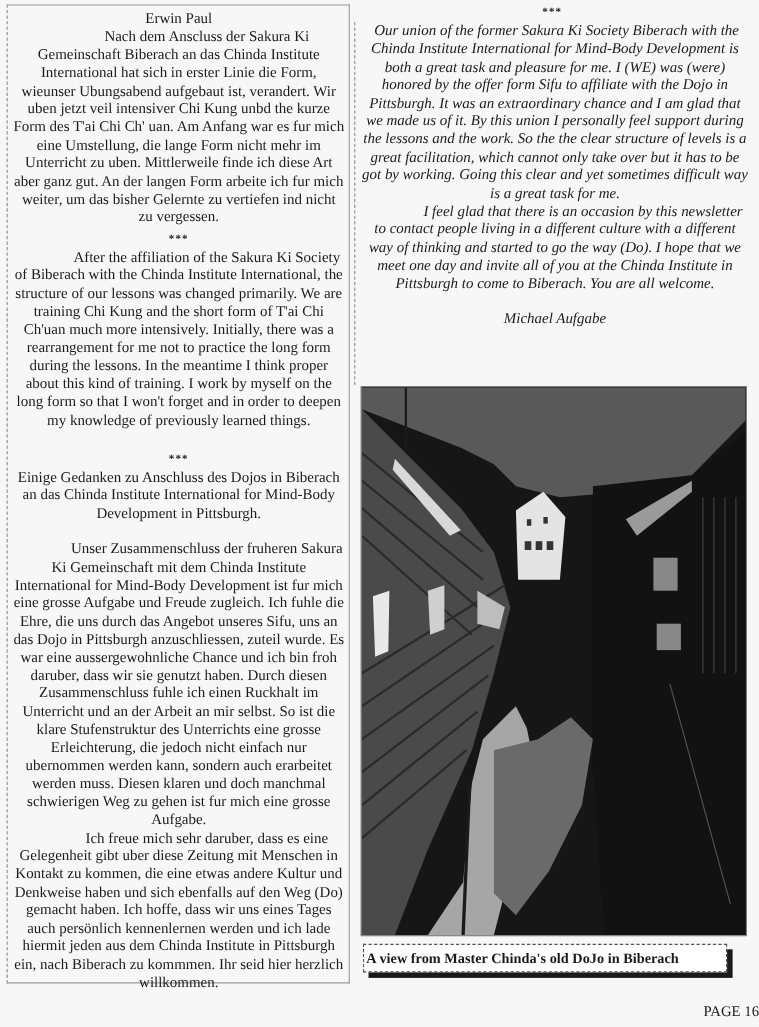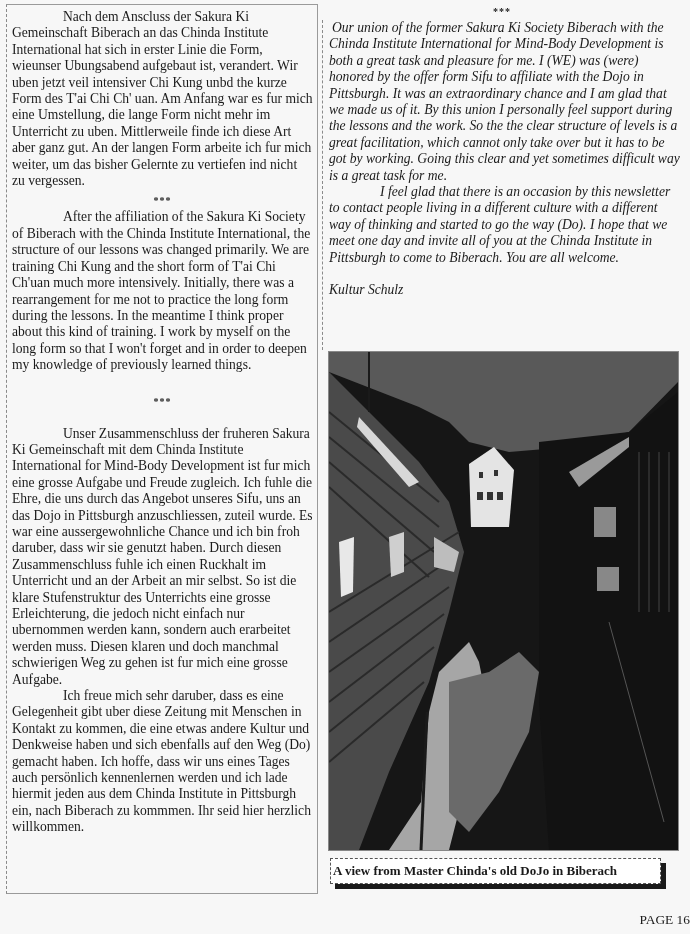--- a/index.html
+++ b/index.html
@@ -5,21 +5,21 @@
   html, body { margin:0; padding:0; }
   body {
     width:690px; height:934px; background:#f7f7f7; position:relative; overflow:hidden;
     font-family:"Liberation Serif", "DejaVu Serif", serif; color:#1a1a1a;
   }
   .left-col {
     position:absolute; left:6px; top:4px; width:312px; height:890px;
     border-left:1px dashed #8a8a8a; border-top:1px solid #9a9a9a; border-right:1px solid #9a9a9a; border-bottom:1px solid #9a9a9a;
     box-sizing:border-box; padding:4px 4px 0 5px;
   }
-  .txt { font-size:13.6px; line-height:16.4px; margin:0; }
+  .txt { font-size:13.6px; line-height:16.4px; margin:0;text-align:center; }
   .center { text-align:center; }
   .indent { text-indent:51px; }
   .stars { text-align:center; font-size:10px; font-weight:bold; letter-spacing:1px; line-height:12px; margin:6px 0 2px 0; }
   .gap { height:16px; }
   .right-col {
     position:absolute; left:322px; top:6px; width:360px;
   }
   .right-text {
     border-left:1px dashed #8a8a8a; padding-left:6px; padding-right:2px; height:330px; box-sizing:border-box;font-style:italic;
   }
@@ -34,37 +34,39 @@
     font-weight:bold; font-size:13px; line-height:24px; padding-left:2px; white-space:nowrap;
   }
   .page-num {
     position:absolute; left:0; width:690px; top:912px; text-align:right; font-size:13.4px;
   }
 </style>
 </head>
 <body>
 
 <div class="left-col">
+  <p class="txt center">Erwin Paul</p>
   <p class="txt indent">Nach dem Anscluss der Sakura Ki Gemeinschaft Biberach an das Chinda Institute International hat sich in erster Linie die Form, wieunser Ubungsabend aufgebaut ist, verandert.  Wir uben jetzt veil intensiver Chi Kung unbd the kurze Form des T'ai Chi Ch' uan.  Am Anfang war es fur mich eine Umstellung, die lange Form  nicht mehr im Unterricht zu uben.  Mittlerweile finde ich diese Art aber ganz gut.  An der langen Form arbeite ich fur mich weiter, um das bisher Gelernte zu vertiefen ind nicht zu vergessen.</p>
   <div class="stars">***</div>
   <p class="txt indent">After the affiliation of the Sakura Ki Society of Biberach with the Chinda Institute International, the structure of our lessons was changed primarily.  We are training Chi Kung  and the short form of T'ai Chi Ch'uan much more intensively.  Initially, there was a rearrangement for me not to practice the long form during the lessons.  In the meantime I think proper about  this kind of training.  I work by myself on the long form so that I won't forget and in order to deepen my knowledge of previously  learned things.</p>
   <div class="gap"></div>
   <div class="stars">***</div>
+  <p class="txt">Einige Gedanken zu Anschluss des Dojos in Biberach an das Chinda Institute International for Mind-Body Development in Pittsburgh.</p>
   <div class="gap"></div>
   <p class="txt indent">Unser Zusammenschluss der fruheren Sakura Ki Gemeinschaft mit dem Chinda Institute International for Mind-Body Development  ist fur mich eine grosse Aufgabe und Freude zugleich.  Ich fuhle die Ehre, die uns durch das Angebot unseres Sifu, uns an das Dojo in Pittsburgh anzuschliessen, zuteil wurde.   Es war eine aussergewohnliche Chance und ich bin froh daruber, dass wir sie genutzt haben.  Durch diesen Zusammenschluss fuhle ich einen Ruckhalt im Unterricht und an der Arbeit an mir selbst.  So ist die klare Stufenstruktur des Unterrichts eine grosse Erleichterung, die jedoch nicht einfach nur ubernommen werden kann, sondern auch erarbeitet werden muss.  Diesen klaren und doch manchmal schwierigen Weg zu gehen ist fur mich eine grosse Aufgabe.</p>
   <p class="txt indent">Ich freue mich sehr daruber, dass es eine Gelegenheit gibt uber diese Zeitung mit Menschen in Kontakt zu kommen, die eine etwas andere Kultur und Denkweise haben und sich ebenfalls auf den Weg (Do) gemacht haben.  Ich hoffe, dass wir uns eines Tages auch persönlich kennenlernen werden und ich lade hiermit jeden aus dem Chinda Institute in Pittsburgh ein, nach Biberach zu kommmen.  Ihr seid hier herzlich willkommen.</p>
 </div>
 
 <div class="right-col">
   <div class="stars" style="margin:0 0 2px 0;">***</div>
   <div class="right-text">
     <p class="txt" style="text-indent:3px;">Our union of the former Sakura Ki Society Biberach with the Chinda Institute International for Mind-Body Development is  both a great task and pleasure for me.  I (WE) was (were) honored by the offer form Sifu to affiliate with the Dojo in Pittsburgh.  It was an extraordinary chance and I am glad that we made us of it.  By this union I  personally feel  support during the lessons and the work.   So the the clear structure of levels is a great facilitation, which cannot only take over but it has to be got by working.  Going this clear and yet sometimes difficult way is a great task for me.</p>
     <p class="txt indent">I feel glad that there is an occasion  by this newsletter to contact people living in a different culture with a different way of thinking and started to go the way (Do).  I hope that we meet one day and  invite all of you at the Chinda Institute in Pittsburgh to come to Biberach.  You are all welcome.</p>
     <div class="gap"></div>
-    <p class="txt">Kultur Schulz</p>
+    <p class="txt">Michael Aufgabe</p>
   </div>
 </div>
 
 <div class="photo" title="Black-and-white halftone photo of a narrow street with steep tiled roofs and half-timbered houses">
   <svg width="349" height="498" viewBox="0 0 349 498">
     <rect x="0" y="0" width="349" height="498" fill="#161616"></rect>
 
     <polygon points="0,0 349,0 349,30 300,80 240,95 180,100 140,90 120,70 90,55 0,20" fill="#595959"></polygon>
 
     <polygon points="0,20 40,60 90,110 120,150 135,200 120,260 100,330 60,420 30,498 0,498" fill="#4a4a4a"></polygon>

